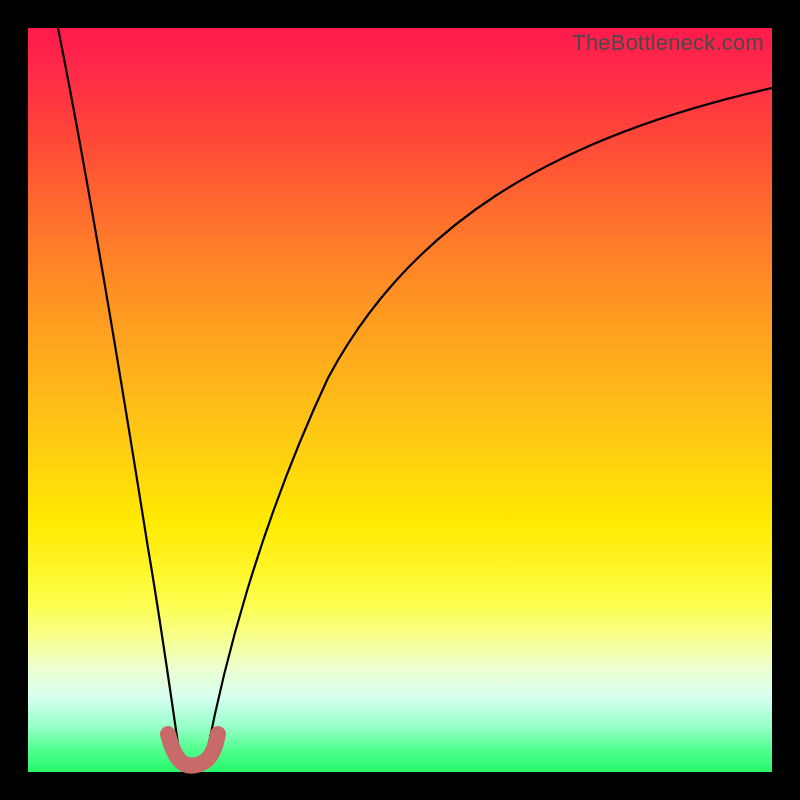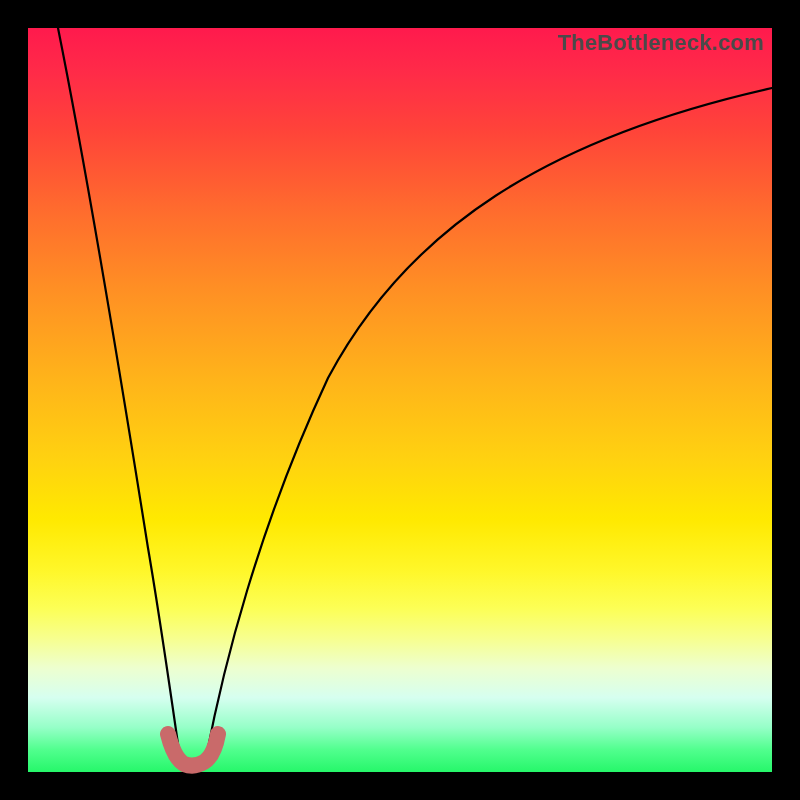--- a/index.html
+++ b/index.html
@@ -35,21 +35,21 @@
       #51ff8e 97%,
       #26f76a 100%
     );
   }
   .watermark {
     position: absolute;
     top: 2px;
     right: 8px;
     color: #4a4a4a;
     font-size: 22px;
-    font-weight: 700;
+    font-weight: 400;
     letter-spacing: 0.2px;
     z-index: 5;
   }
   svg.curve {
     position: absolute;
     left: 0;
     top: 0;
     width: 744px;
     height: 744px;
     z-index: 3;

